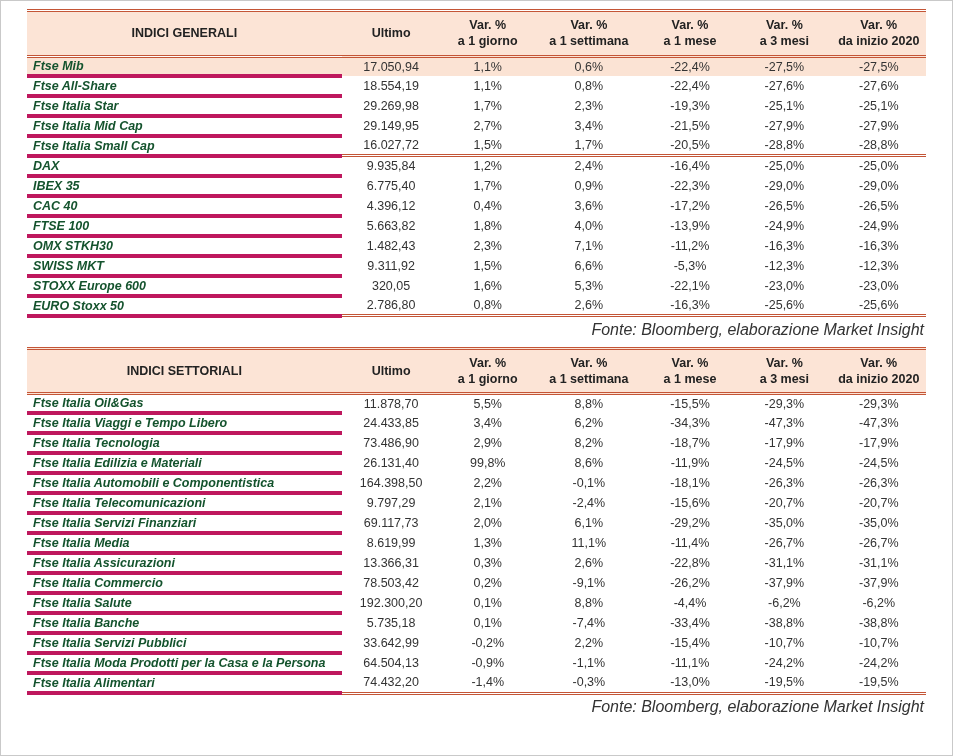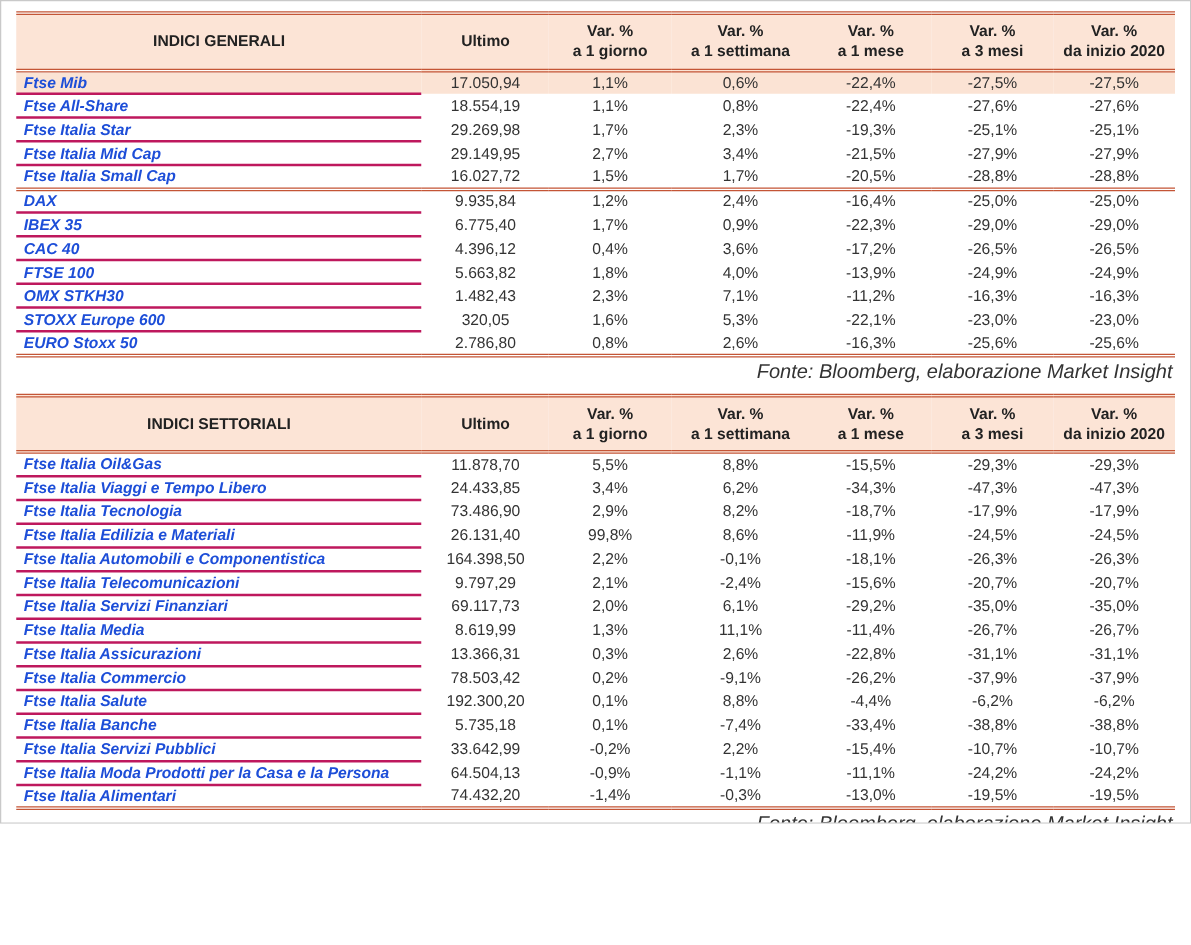--- a/index.html
+++ b/index.html
@@ -3,24 +3,24 @@
 <meta charset="utf-8">
 <style>
   * { box-sizing: border-box; margin: 0; padding: 0; }
   html, body { background: #ffffff; }
   body {
     font-family: "Liberation Sans", "DejaVu Sans", sans-serif;
     color: #333333;
   }
   .page {
     width: 953px;
-    height: 659px;
+    height: 756px;
     background: #ffffff;
     border: 1px solid #c9c9c9;
-    padding: 8px 12px;
+    padding: 8px 26px;
     overflow: hidden;
   }
   .block { margin-bottom: 4px; }
   table.idx-table {
     width: 100%;
     border-collapse: collapse;
     table-layout: fixed;
     border-bottom: 3px double var(--accent, #c45536);
   }
   col.col-0 { width: 35%; }
@@ -48,22 +48,22 @@
     vertical-align: middle;
     height: 19px;
     padding: 1px 6px;
     color: #333333;
     white-space: nowrap;
   }
   table.idx-table td.name {
     text-align: left;
     font-weight: bold;
     font-style: italic;
-    color: #1d4ed8;
-    border-bottom: 2px solid #be185d;
+    color: #14532d;
+    border-bottom: 4px solid #be185d;
     overflow: hidden;
   }
   table.idx-table td.bold { font-weight: normal; }
   table.idx-table tr.highlight td { background: var(--highlight-bg, #fce4d6); }
   table.idx-table tbody.group-sep tr:first-child td {
     border-top: 3px double var(--accent, #c45536);
   }
   .fonte {
     text-align: right;
     font-style: italic;
@@ -205,20 +205,29 @@
             <tr>
               <td class="name">OMX STKH30</td>
               <td>1.482,43</td>
               <td class="bold">2,3%</td>
               <td>7,1%</td>
               <td>-11,2%</td>
               <td>-16,3%</td>
               <td>-16,3%</td>
             </tr>
             <tr>
+              <td class="name">SWISS MKT</td>
+              <td>9.311,92</td>
+              <td class="bold">1,5%</td>
+              <td>6,6%</td>
+              <td>-5,3%</td>
+              <td>-12,3%</td>
+              <td>-12,3%</td>
+            </tr>
+            <tr>
               <td class="name">STOXX Europe 600</td>
               <td>320,05</td>
               <td class="bold">1,6%</td>
               <td>5,3%</td>
               <td>-22,1%</td>
               <td>-23,0%</td>
               <td>-23,0%</td>
             </tr>
             <tr>
               <td class="name">EURO Stoxx 50</td>

